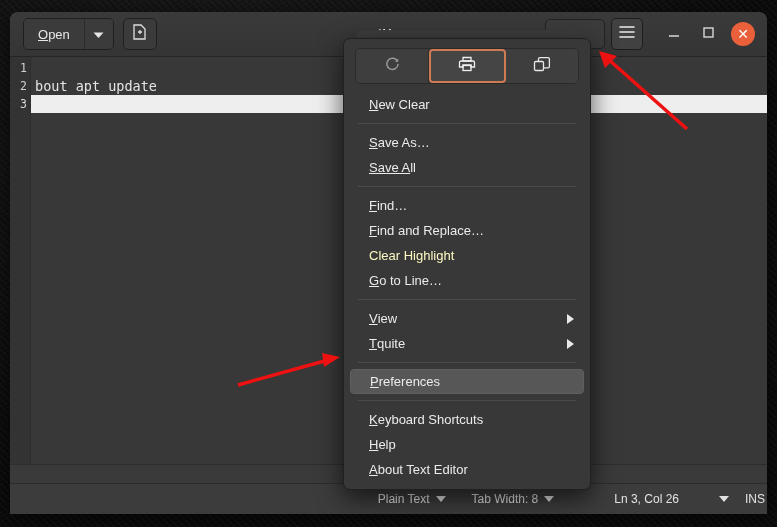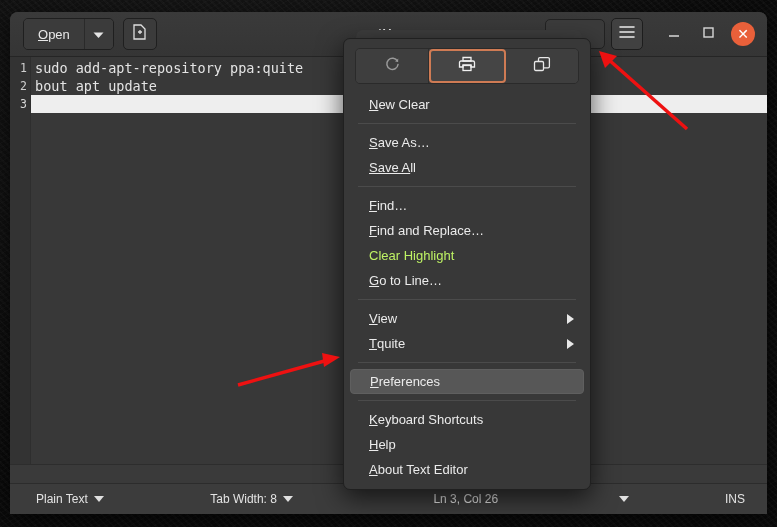--- a/index.html
+++ b/index.html
@@ -187,24 +187,24 @@
     background: #3a3a3a;
     border-top: 1px solid #2d2d2d;
   }
   #statusbar {
     height: 30px;
     flex: 0 0 30px;
     background: #3c3c3c;
     border-top: 1px solid #2c2c2c;
     display: flex;
     align-items: center;
-    justify-content: space-between;
+    justify-content: flex-end;
     color: #e3e3e3;
     font-size: 12px;
-    padding-right: 22px;
+    padding-right: 2px;
     gap: 0;
   }
   .sb-item {
     display: flex;
     align-items: center;
     gap: 6px;
     margin-left: 26px;
   }
   .caret-down {
     width: 0; height: 0;
@@ -264,21 +264,21 @@
   .mi {
     height: 25px;
     display: flex;
     align-items: center;
     padding: 0 10px 0 19px;
     font-size: 13px;
     color: #ebebeb;
     margin: 0 6px;
     border-radius: 4px;
   }
-  .mi.disabled { color: #bef264; }
+  .mi.disabled { color: #fef9c3; }
   .mi.hover {
     background: #575757;
     border: 1px solid #5f5f5f;
     height: 23px;
   }
   .mi u { text-decoration: underline; }
   .mi .submenu-arrow {
     margin-left: auto;
     width: 0; height: 0;
     border-top: 5px solid transparent;
@@ -358,21 +358,21 @@
       </div>
       <div id="close-btn">
         <span>✕</span>
       </div>
     </div>
   </div>
 
   <div id="editor-wrap">
     <div id="gutter"></div>
     <div id="code">
-        <div class="code-line"><span class="lnum">1</span><span>sudo add-apt-repository ppa:quite</span></div>
+        <div class="code-line"><span class="lnum">1</span></div>
         <div class="code-line"><span class="lnum">2</span><span>bout apt update</span></div>
         <div class="code-line selected"><span class="lnum">3</span></div>
       </div>
   </div>
 
   <div id="below-editor"></div>
 
   <div id="statusbar">
     <div class="sb-item">
       <span>Plain Text</span>

